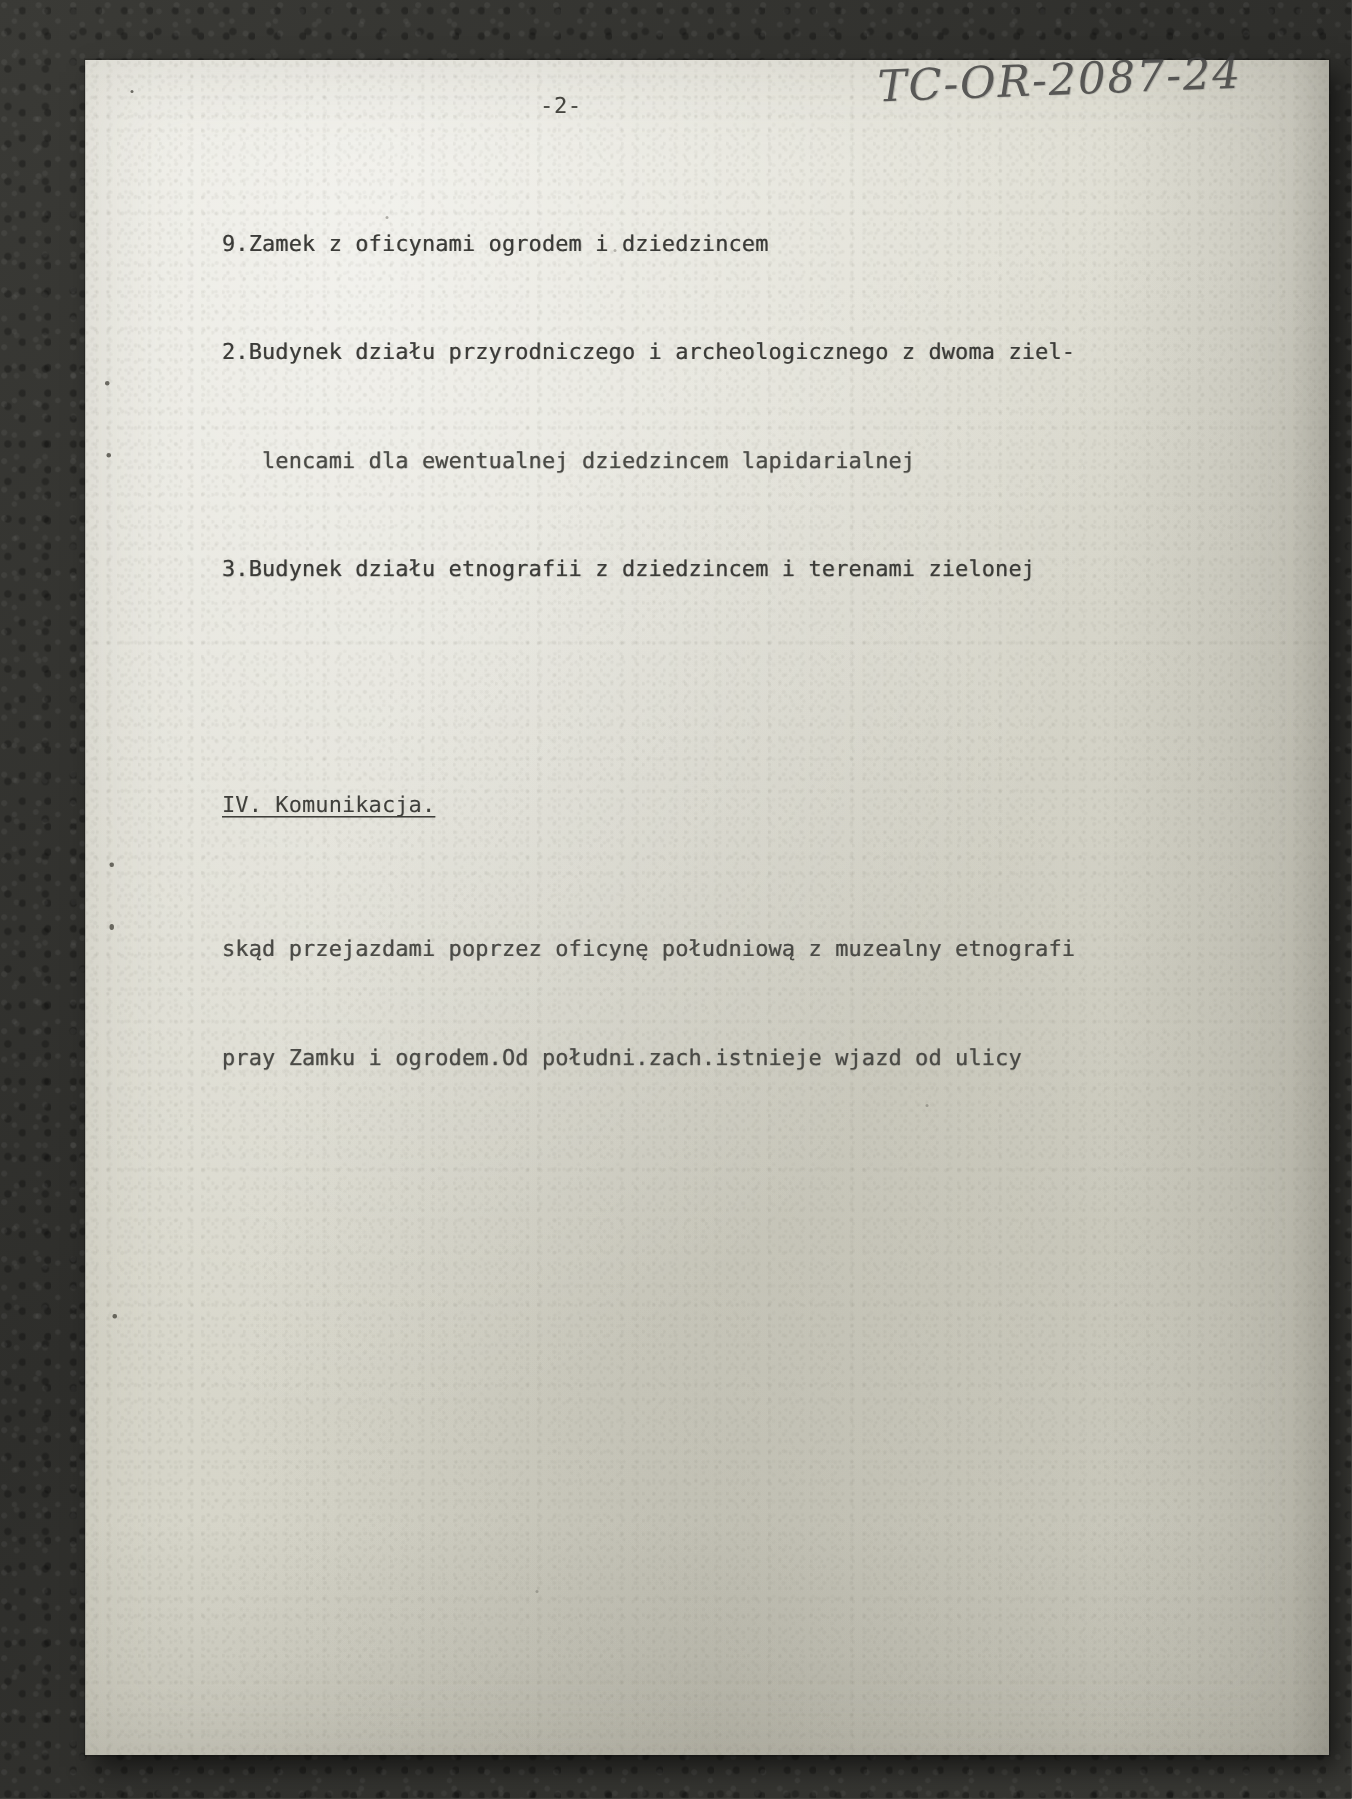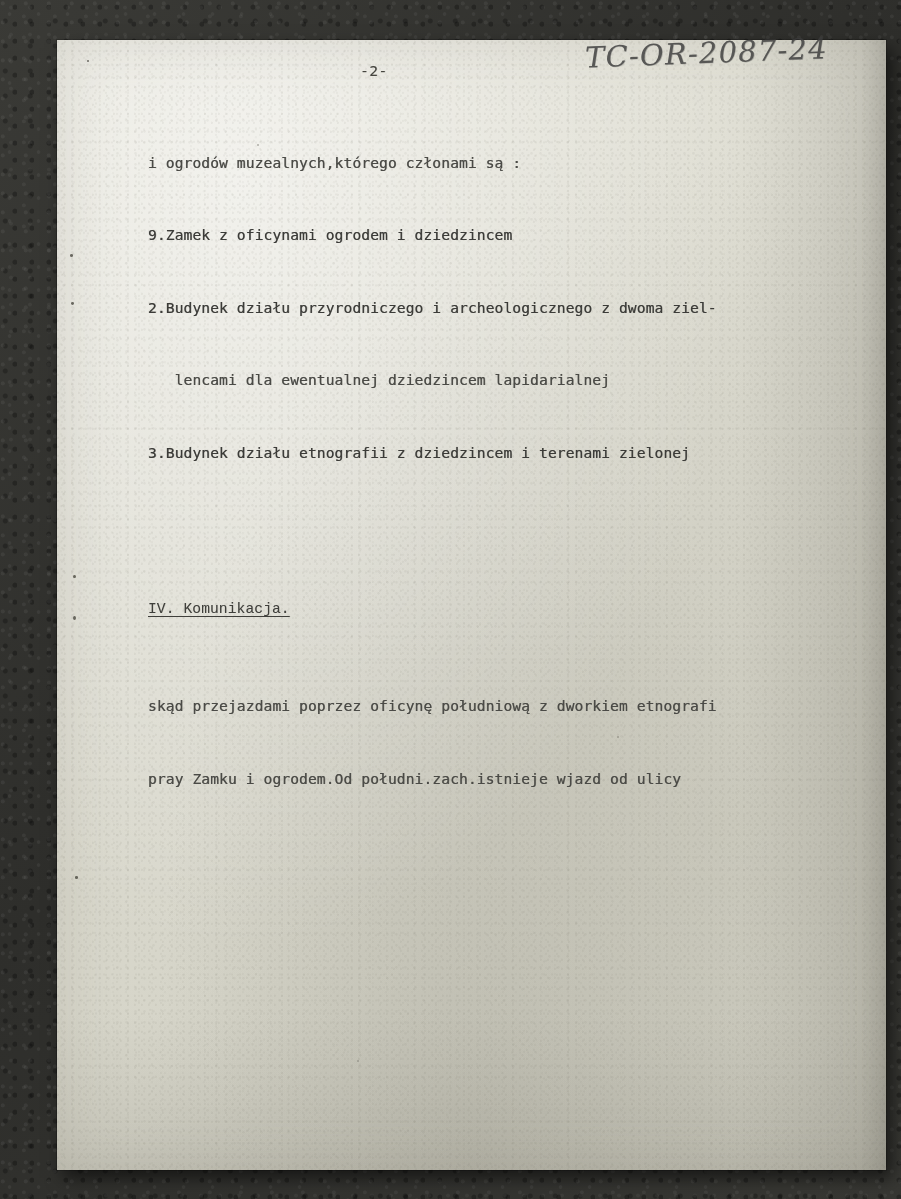--- a/index.html
+++ b/index.html
@@ -93,21 +93,20 @@
 
   
   .ink-light { color: #6a6a64; text-shadow: 0.3px 0 0 rgba(106,106,100,0.30); }
   .ink-dark  { color: #3b3b38; }
 
   .heading {
     text-decoration: underline;
     text-underline-offset: 3px;
     text-decoration-thickness: 1px;
     color: #3f3f3b;
-    font-family: Liberation Mono, monospace;
   }
 
   .gap-sm { height: 11px; }
 
   
   .page-no {
     position: absolute;
     left: 360px;
     top: 62px;
     color: #45453f;
@@ -161,30 +160,29 @@
 
     <div class="shade"></div>
   </div>
 
   <div class="page-no">-2-</div>
 
   <div class="handwriting">TC-OR-2087-24</div>
 
   <div class="typed">
 
-    <div class="line">i ogrodów muzealnych,którego członami są :</div>
     <div class="line ink-dark">9.Zamek z oficynami ogrodem i dziedzincem</div>
     <div class="line ink-dark">2.Budynek działu przyrodniczego i archeologicznego z dwoma ziel-</div>
     <div class="line">   lencami dla ewentualnej dziedzincem lapidarialnej</div>
     <div class="line ink-dark">3.Budynek działu etnografii z dziedzincem i terenami zielonej</div>
 
     <div class="gap-sm"></div>
     <div class="line heading ink-light">IV. Komunikacja.</div>
 
-    <div class="line">skąd przejazdami poprzez oficynę południową z dworkiem etnografi</div>
+    <div class="line">skąd przejazdami poprzez oficynę południową z muzealny etnografi</div>
     <div class="line">pray Zamku i ogrodem.Od południ.zach.istnieje wjazd od ulicy</div>
     
     
     
     
     
     
 
     
     

